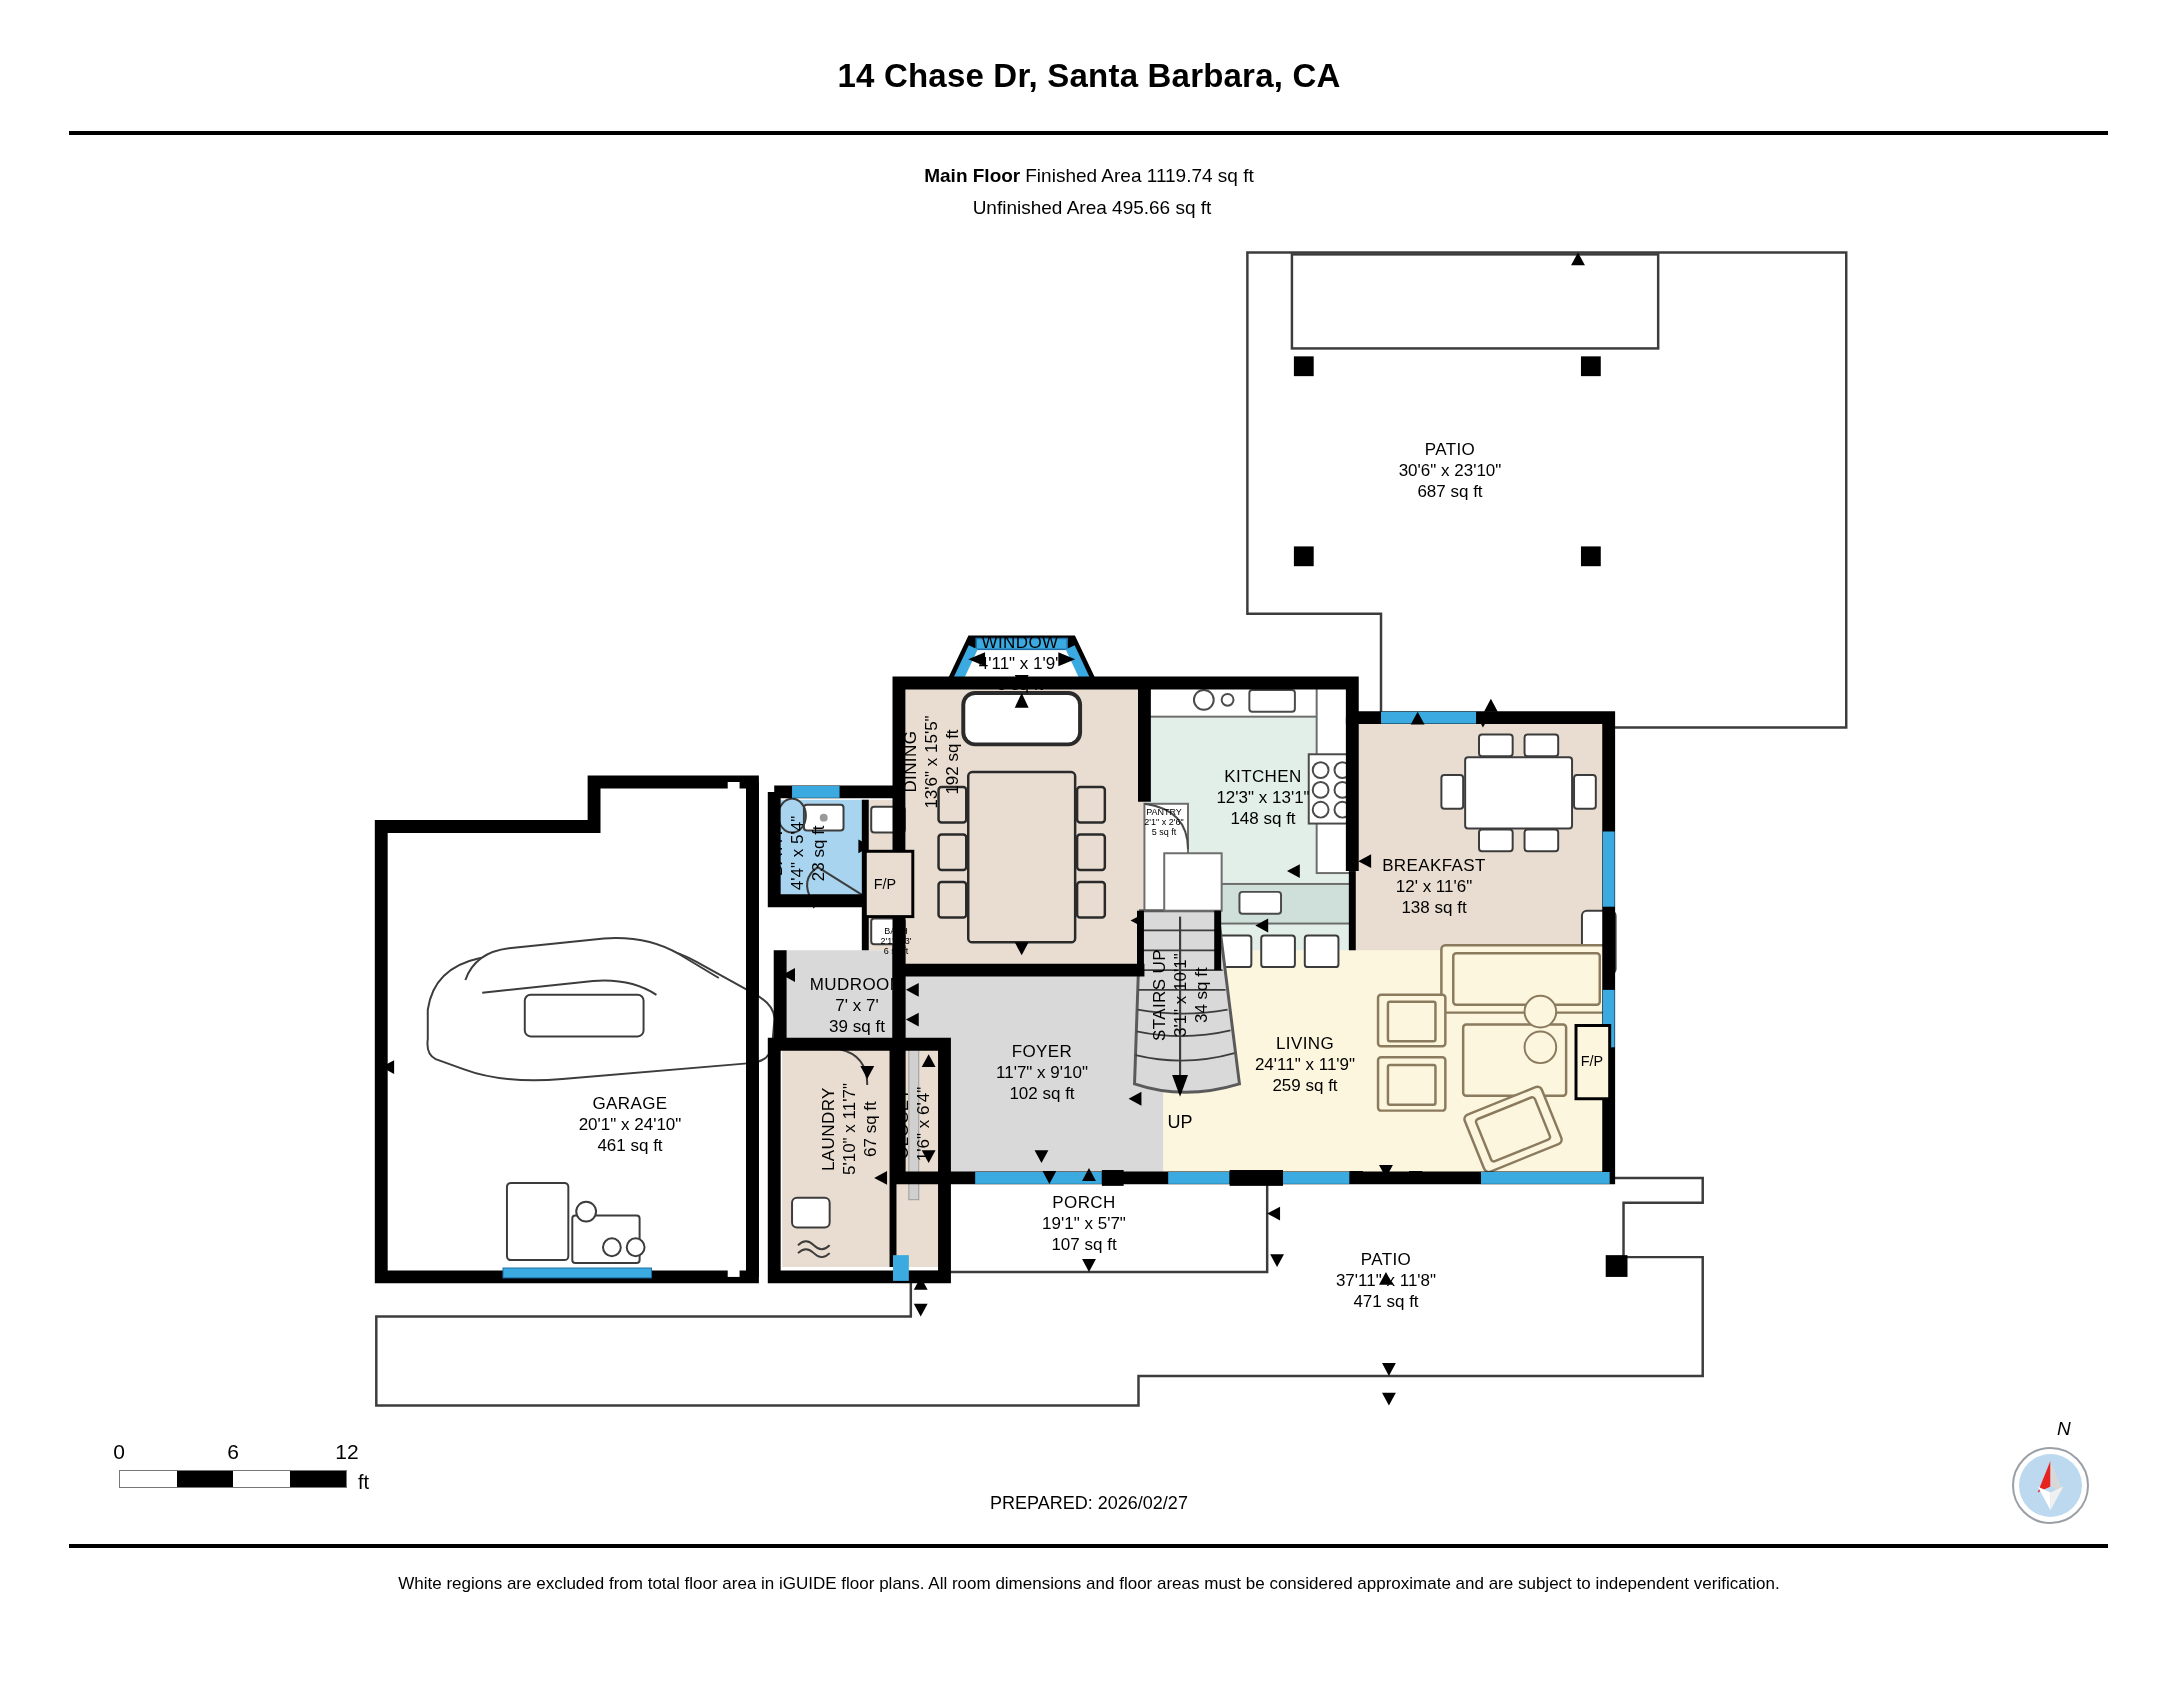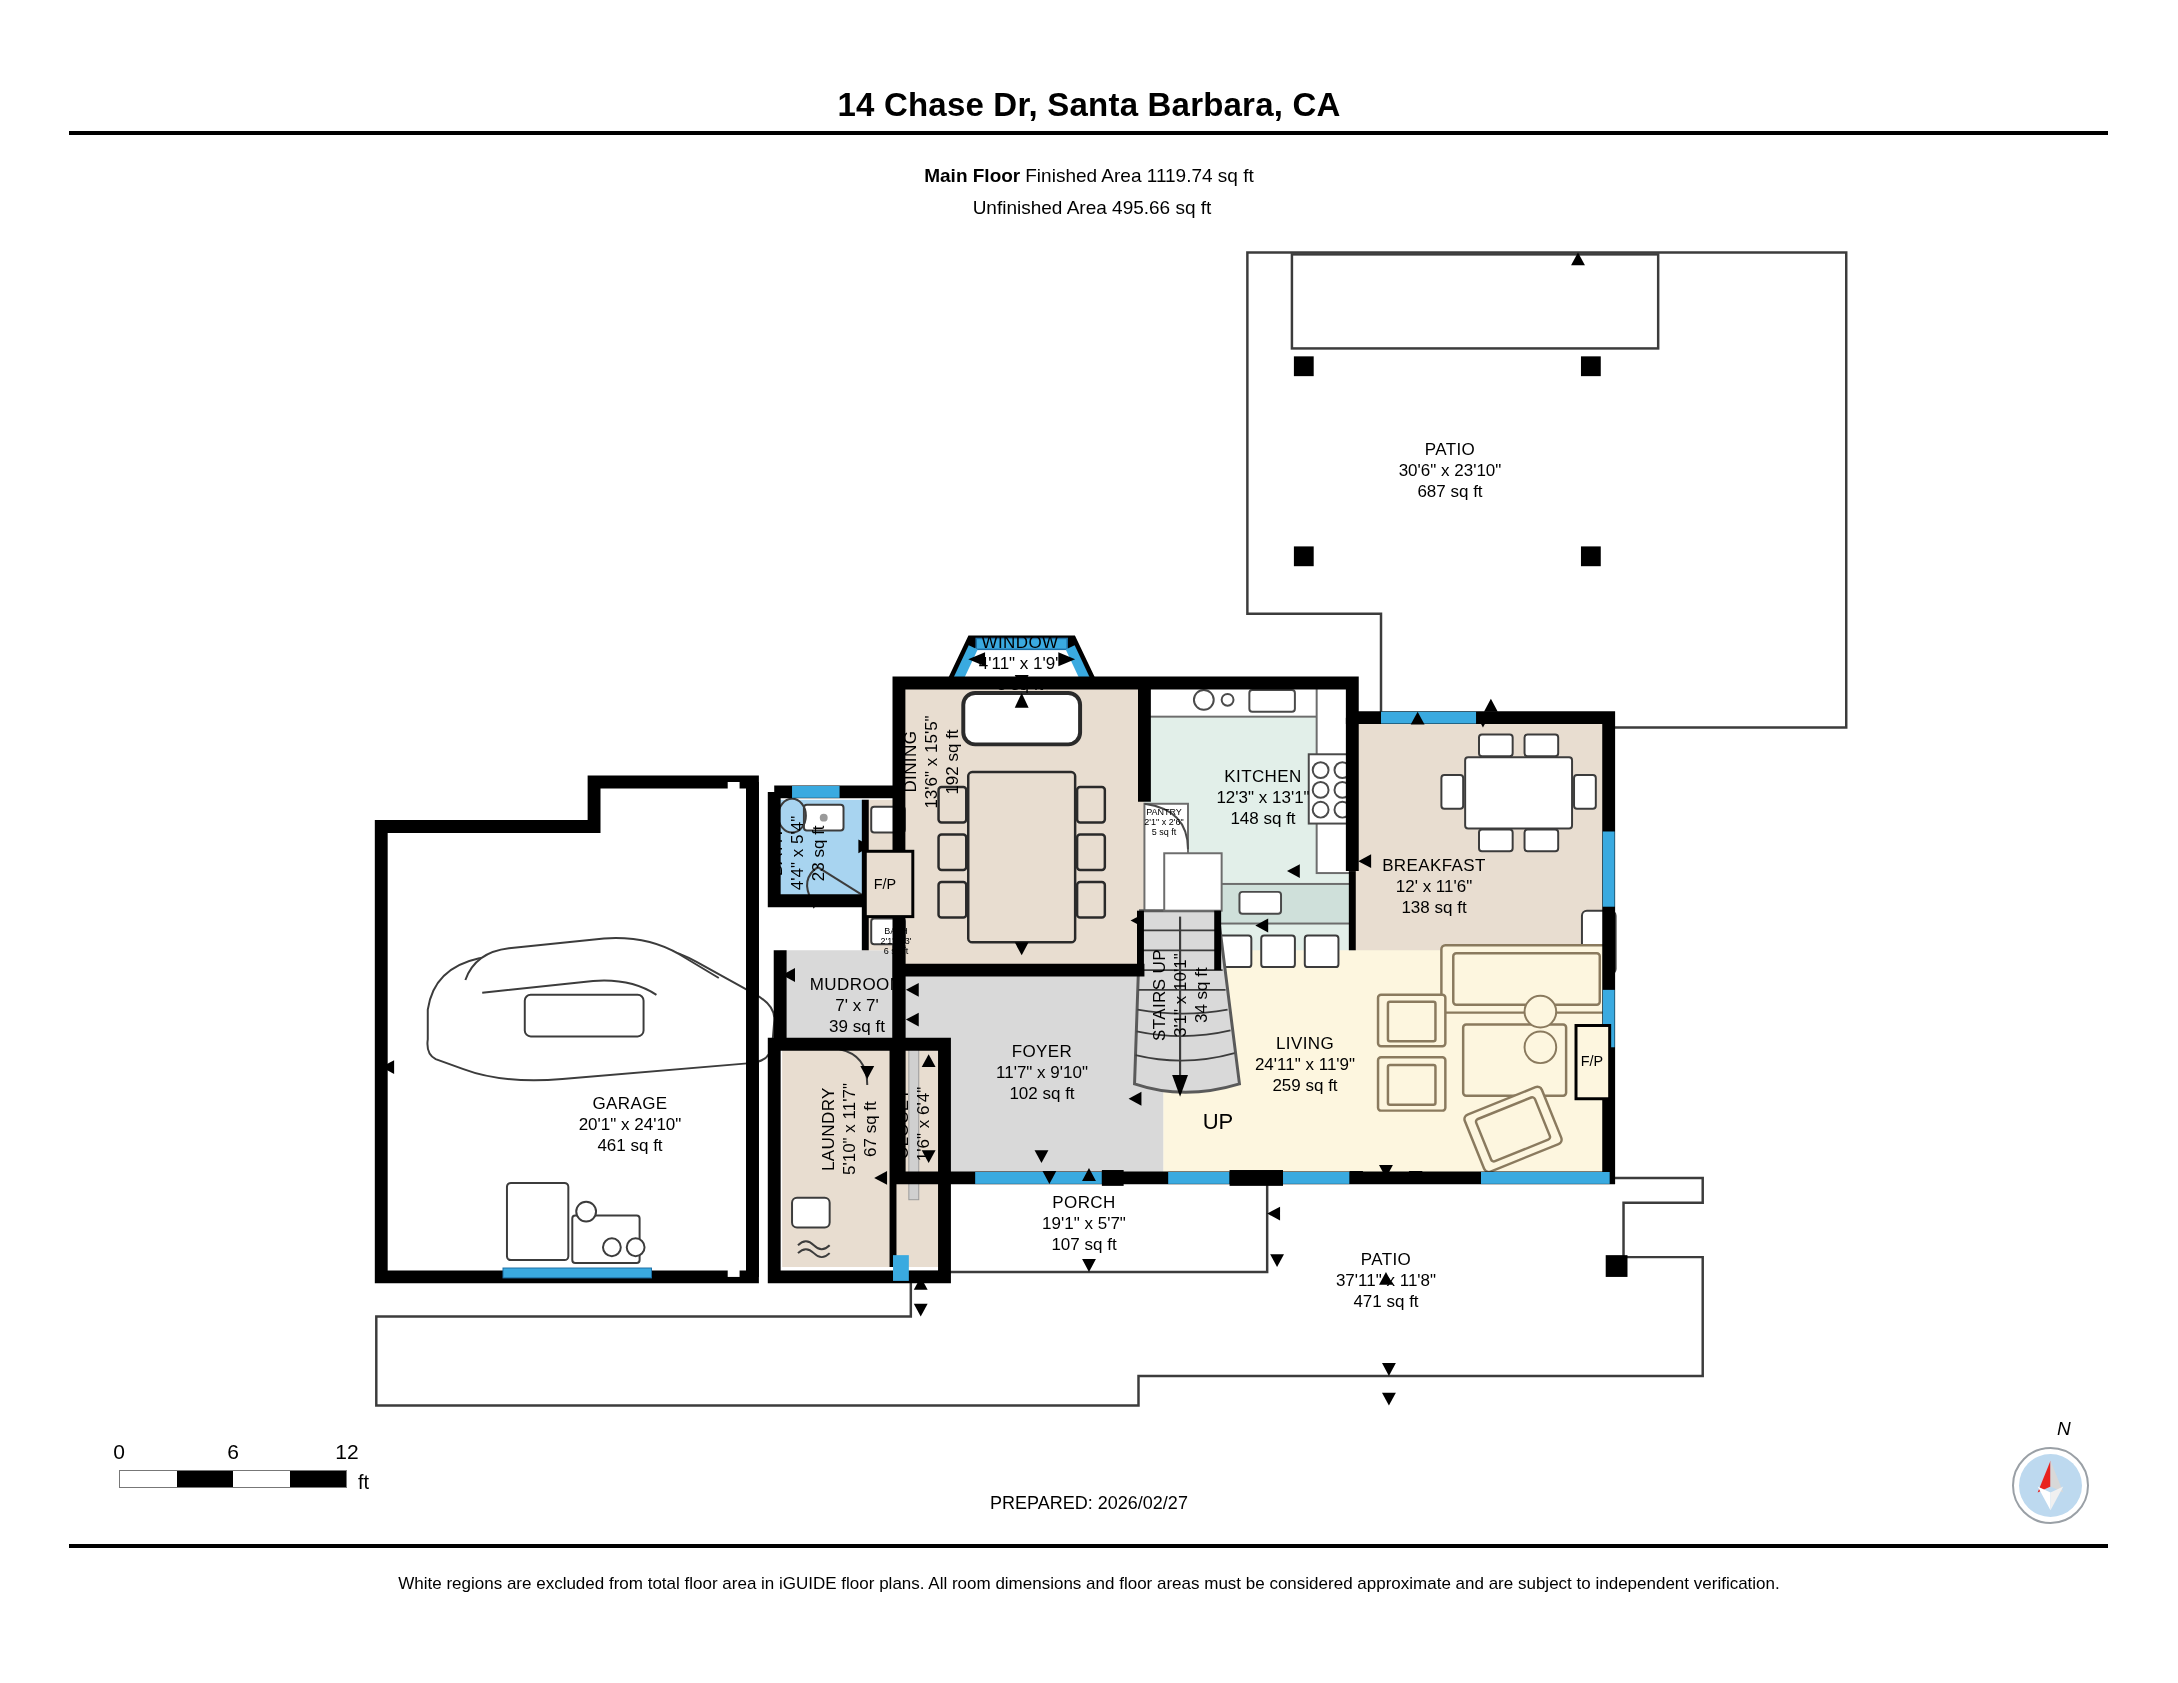--- a/index.html
+++ b/index.html
@@ -16,21 +16,21 @@
     overflow: hidden;
   }
   .page {
     position: absolute;
     inset: 0;
   }
 
   
   .title {
     position: absolute;
-    top: 86px;
+    top: 57px;
     left: 0;
     width: 2178px;
     text-align: center;
     font-size: 33px;
     font-weight: bold;
     letter-spacing: 0.2px;
   }
   .rule-top {
     position: absolute;
     left: 69px;
@@ -163,23 +163,22 @@
   .lbl-box .name { letter-spacing: 0.4px; }
   .lbl-box.small { font-size: 14.4px; line-height: 17px; }
   .lbl-box.tiny { font-size: 9px; line-height: 10px; }
   .lbl-box.vert {
     writing-mode: vertical-rl;
     transform: translate(-50%, -50%) rotate(180deg);
     text-align: center;
   }
   .lbl-up {
     position: absolute;
-    font-size: 22px;
+    font-size: 18px;
     transform: translate(-50%, -50%);
-    margin-left: 38px;
   }
 </style>
 </head>
 <body>
 
 <div class="page">
 
   <div class="title">14 Chase Dr, Santa Barbara, CA</div>
   <div class="rule-top"></div>
 

